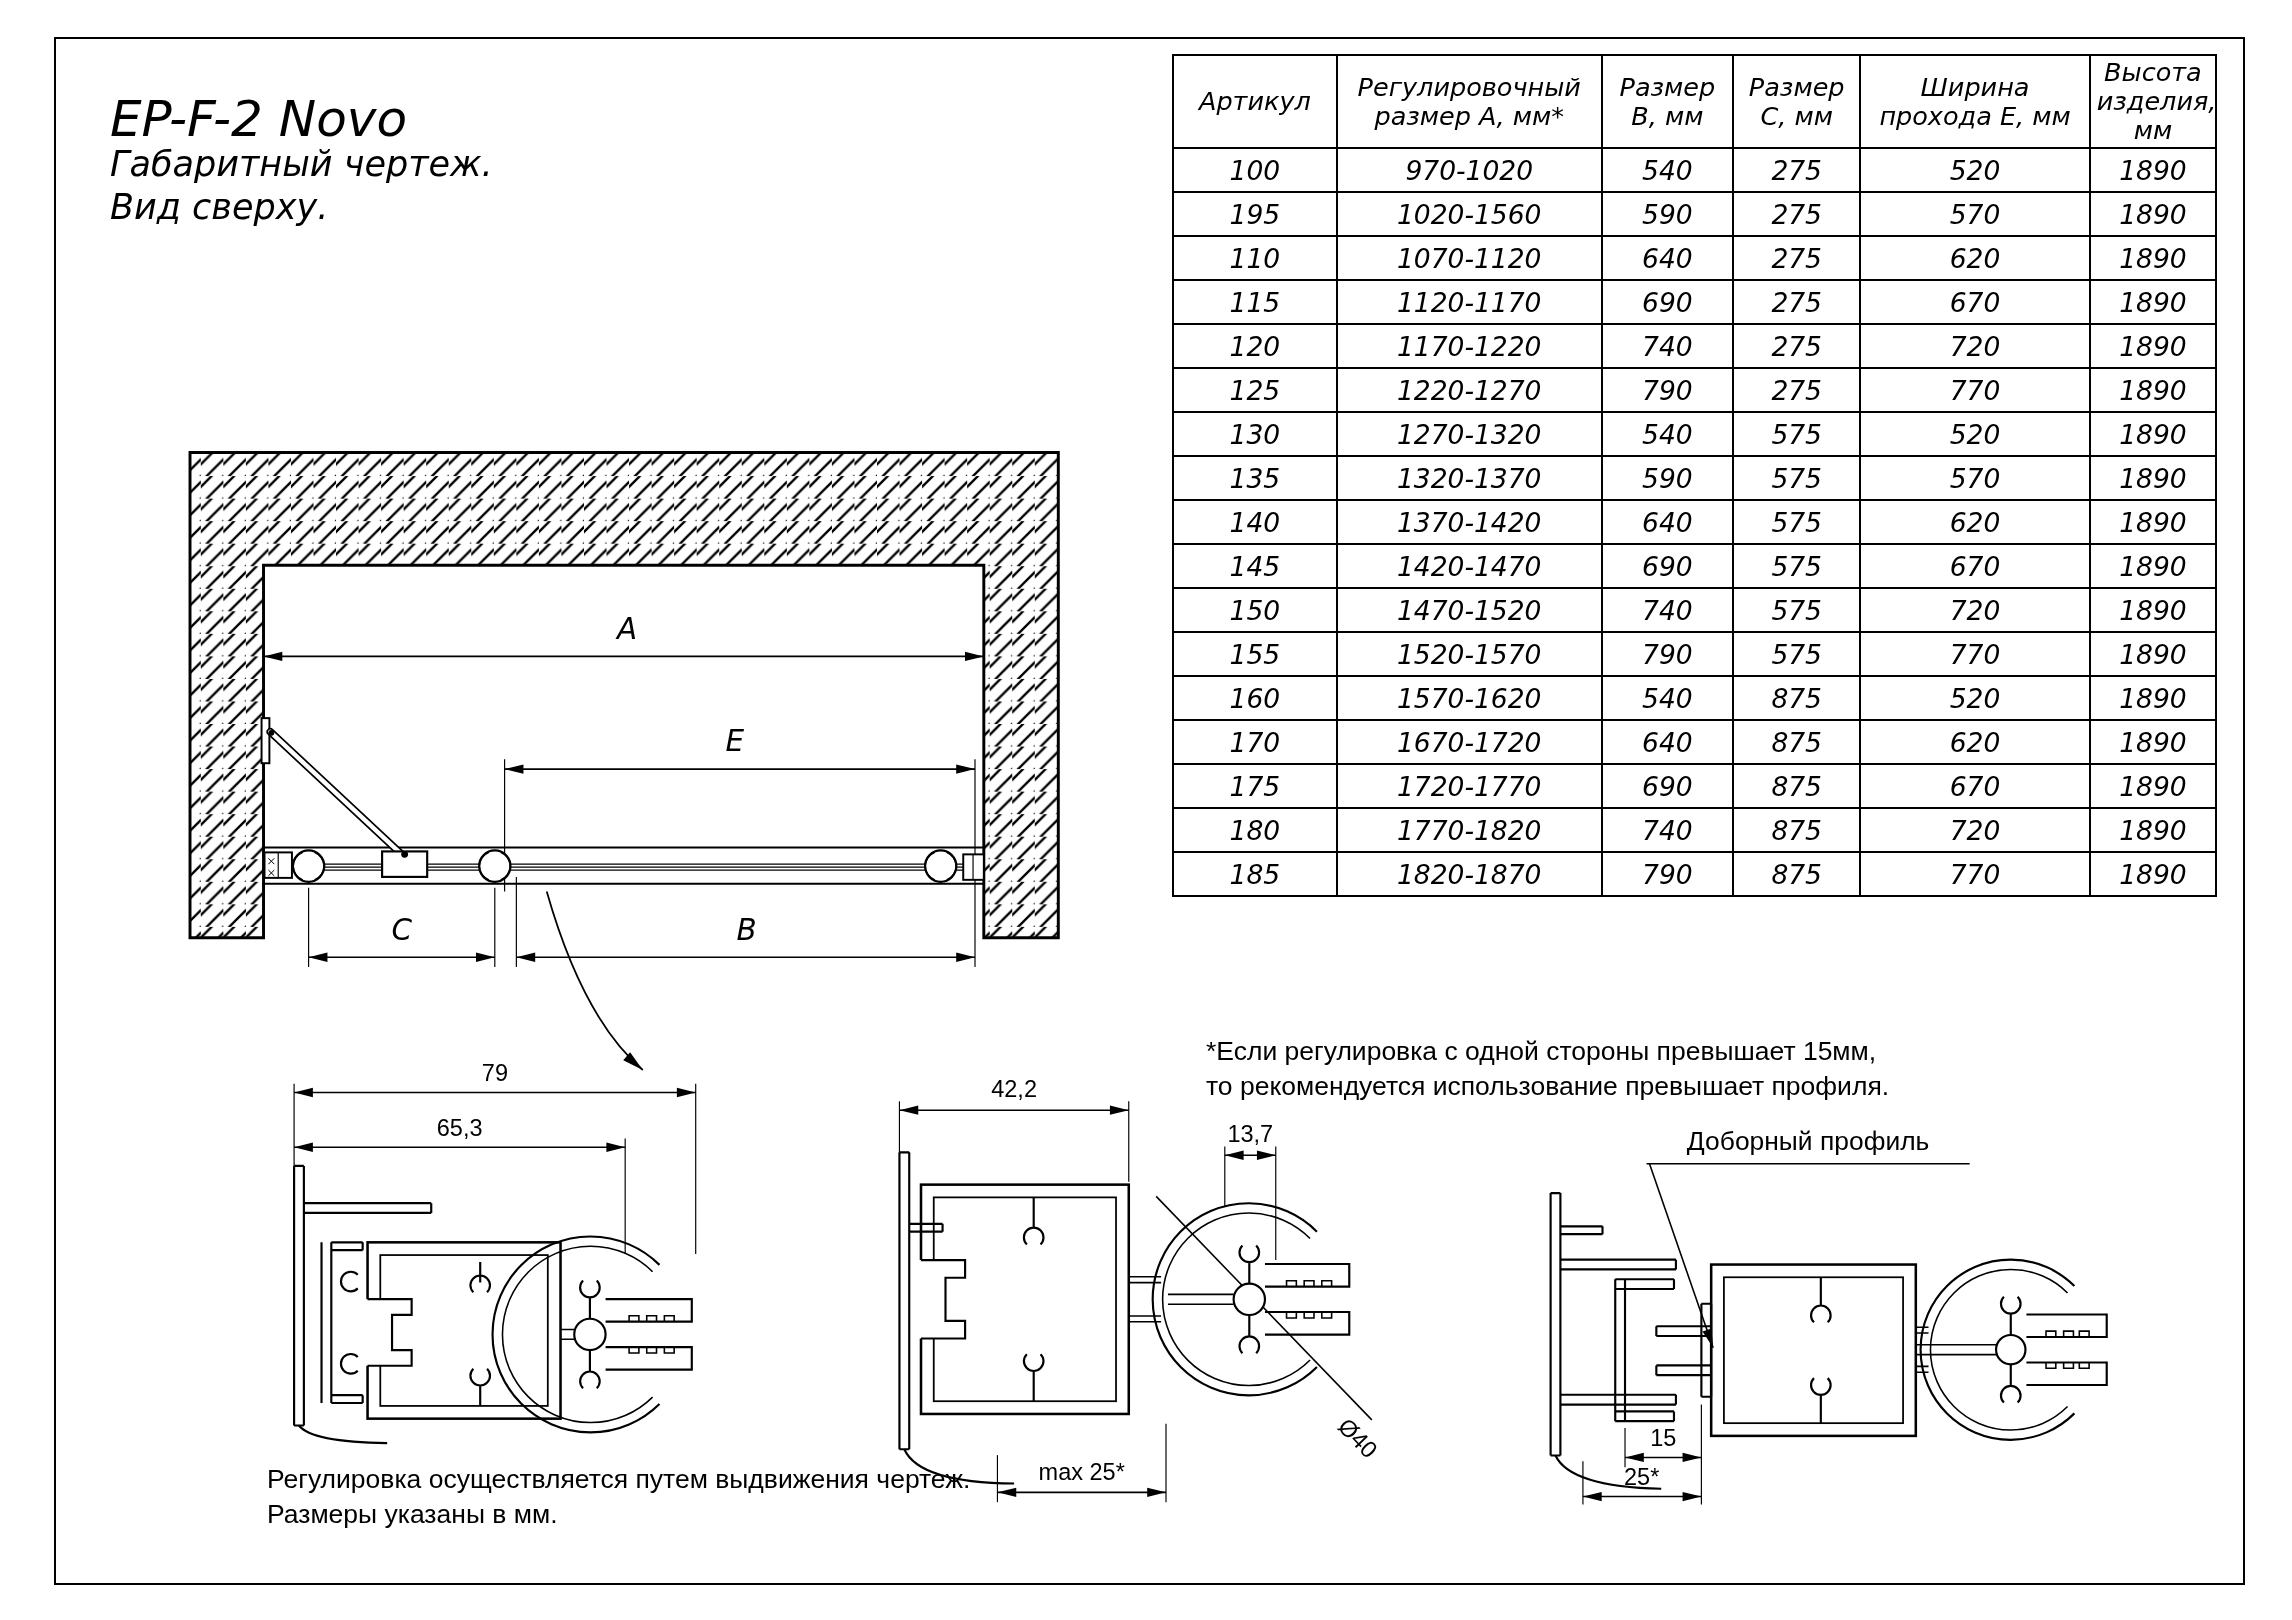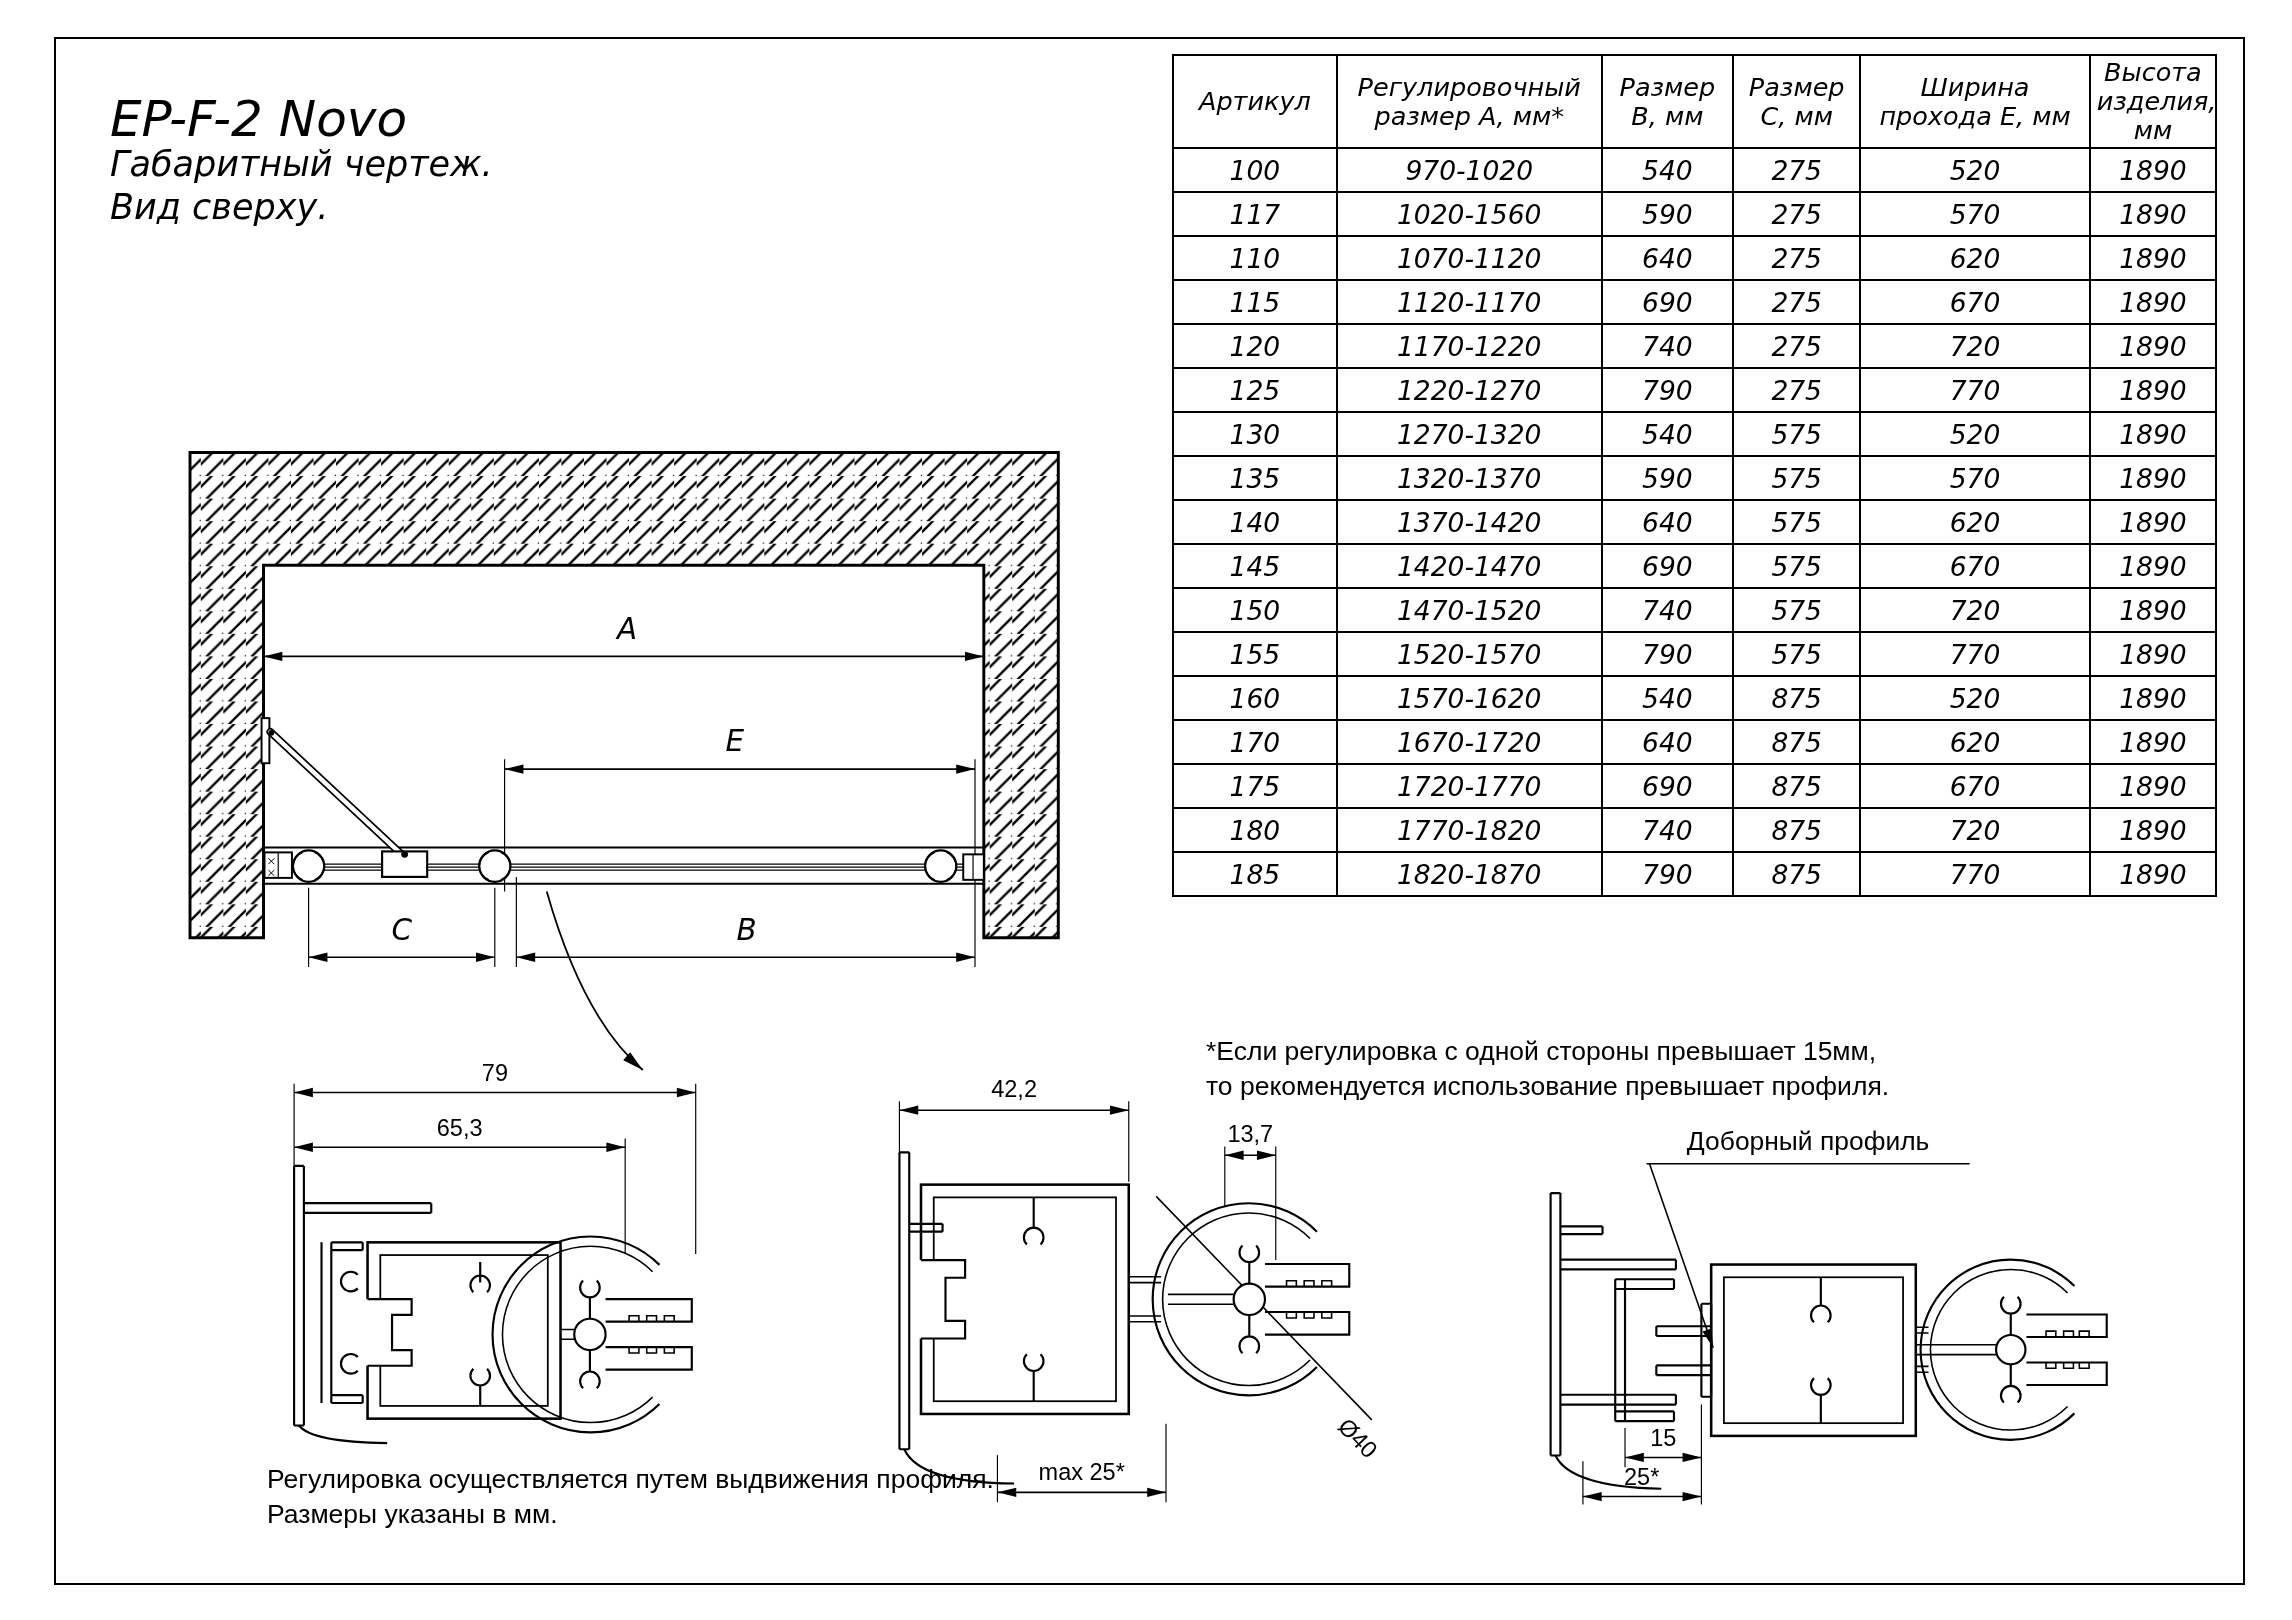--- a/index.html
+++ b/index.html
@@ -150,21 +150,21 @@
       <tbody>
           <tr>
             <td>100</td>
             <td>970-1020</td>
             <td>540</td>
             <td>275</td>
             <td>520</td>
             <td>1890</td>
           </tr>
           <tr>
-            <td>117</td>
+            <td>195</td>
             <td>1020-1560</td>
             <td>590</td>
             <td>275</td>
             <td>570</td>
             <td>1890</td>
           </tr>
           <tr>
             <td>110</td>
             <td>1070-1120</td>
             <td>640</td>
@@ -437,17 +437,17 @@
       <path class="ln med" d="M528,288 H610 V265 H528"></path>
       <path class="ln thin" d="M548,265 v6 h10 v-6 m8,0 v6 h10 v-6 m6,0 v6 h10 v-6"></path>
       <circle cx="512" cy="252" r="15" fill="#fff" stroke="#000" stroke-width="2.2"></circle>
       <path class="ln med" d="M512,237 V215 M505,198 A10,10 0 1 0 519,198"></path>
       <path class="ln med" d="M512,267 V289 M505,306 A10,10 0 1 1 519,306"></path>
       <path class="ln thin" d="M415,247 H497 M415,257 H497"></path>
     </g>
   </svg>
 
   <div class="abs note" style="left:267px;top:1462px;">
-    <div>Регулировка осуществляется путем выдвижения профиля.</div>
+    <div>Регулировка осуществляется путем выдвижения чертеж.</div>
     <div>Размеры указаны в мм.</div>
   </div>
 </div>
 
 
 </body></html>

